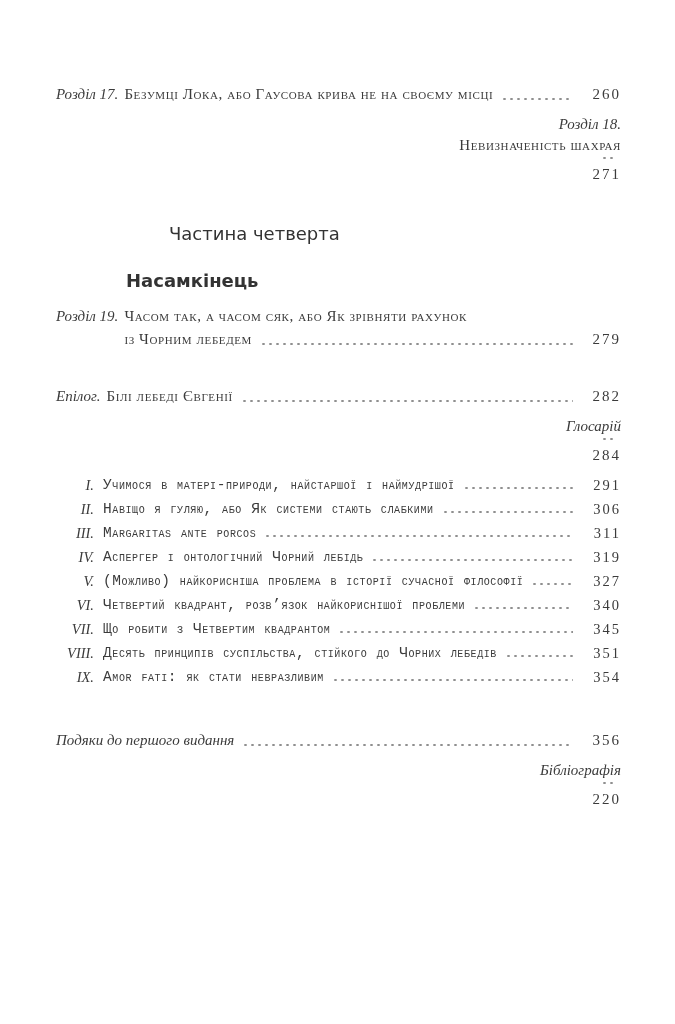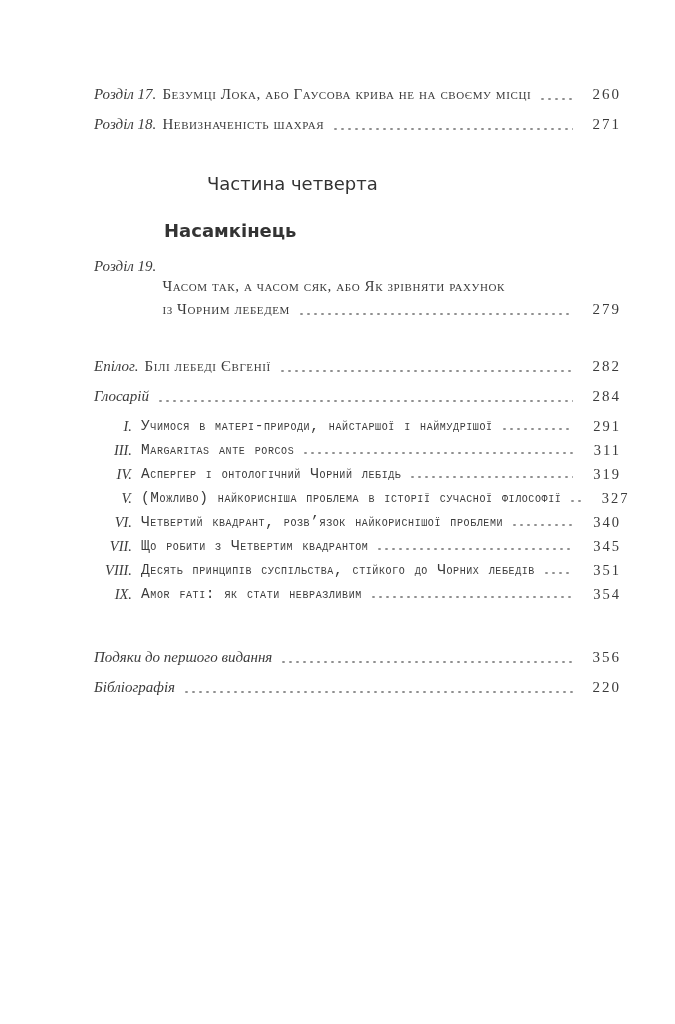--- a/index.html
+++ b/index.html
@@ -11,31 +11,31 @@
     position: relative;
     width: 675px;
     height: 1024px;
     background: #ffffff;
     overflow: hidden;
     font-family: "Liberation Serif", "DejaVu Serif", serif;
     color: #3b3b3b;
   }
   .content {
     box-sizing: border-box;
-    padding: 84px 54px 0 94px; 
+    padding: 84px 54px 0 56px; 
   }
 
   
   .row {
     display: flex;
     align-items: flex-end;
     font-size: 15px;
     line-height: 21px;
   }
-  .row + .row { margin-top: 9px; }
+  .row + .row { margin-top: 9px; flex-direction: column; }
 
   .label {
     font-style: italic;
     white-space: nowrap;
     flex: 0 0 auto;
   }
   .title {
     font-variant: small-caps;
     letter-spacing: 0.6px;
     margin-left: 6px;
@@ -80,21 +80,21 @@
     margin-top: 22px;
   }
 
   
   .ch19 {
     display: flex;
     align-items: flex-start;
     font-size: 15px;
     line-height: 21px;
   }
-  .ch19-body { flex: 1 1 auto; margin-top: 20px; }
+  .ch19-body { flex: 1 1 auto; }
   .ch19-line2 {
     display: flex;
     align-items: flex-end;
     font-size: 15px;
     line-height: 21px;
     margin-top: 2px;
   }
   .ch19-line2 .title { margin-left: 0; }
 
   
@@ -172,20 +172,26 @@
 
 
     <div class="essay-list">
       <div class="essay-row">
         <span class="numeral">I.</span>
         <span class="title">Учимося в матері-природи, найстаршої і наймудрішої</span>
         <span class="leader"></span>
         <span class="pagenum">291</span>
       </div>
       <div class="essay-row">
+        <span class="numeral">II.</span>
+        <span class="title">Навіщо я гуляю, або Як системи стають слабкими</span>
+        <span class="leader"></span>
+        <span class="pagenum">306</span>
+      </div>
+      <div class="essay-row">
         <span class="numeral">III.</span>
         <span class="title">Margaritas ante porcos</span>
         <span class="leader"></span>
         <span class="pagenum">311</span>
       </div>
       <div class="essay-row">
         <span class="numeral">IV.</span>
         <span class="title">Аспергер і онтологічний Чорний лебідь</span>
         <span class="leader"></span>
         <span class="pagenum">319</span>

